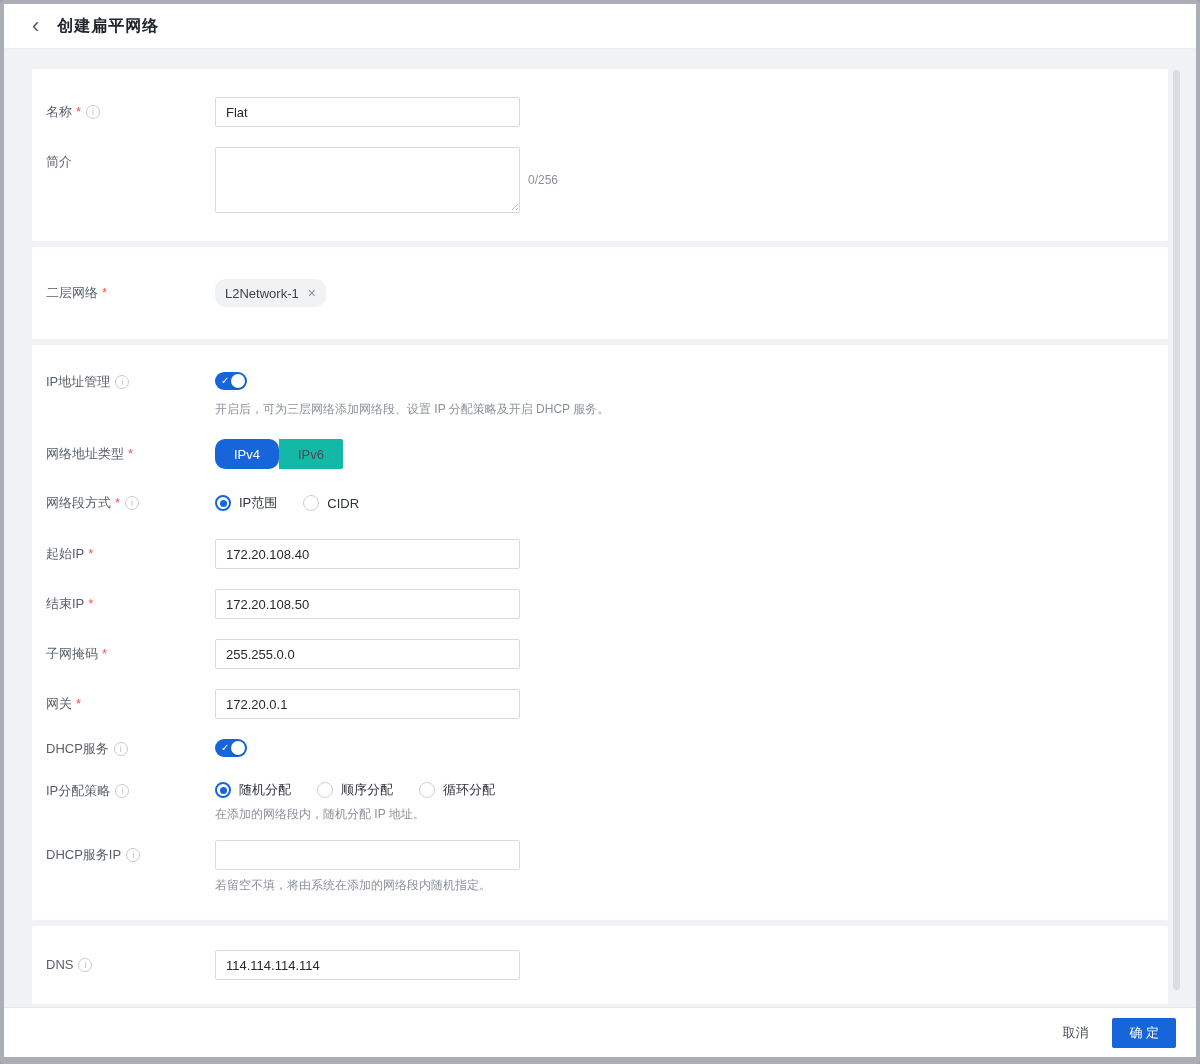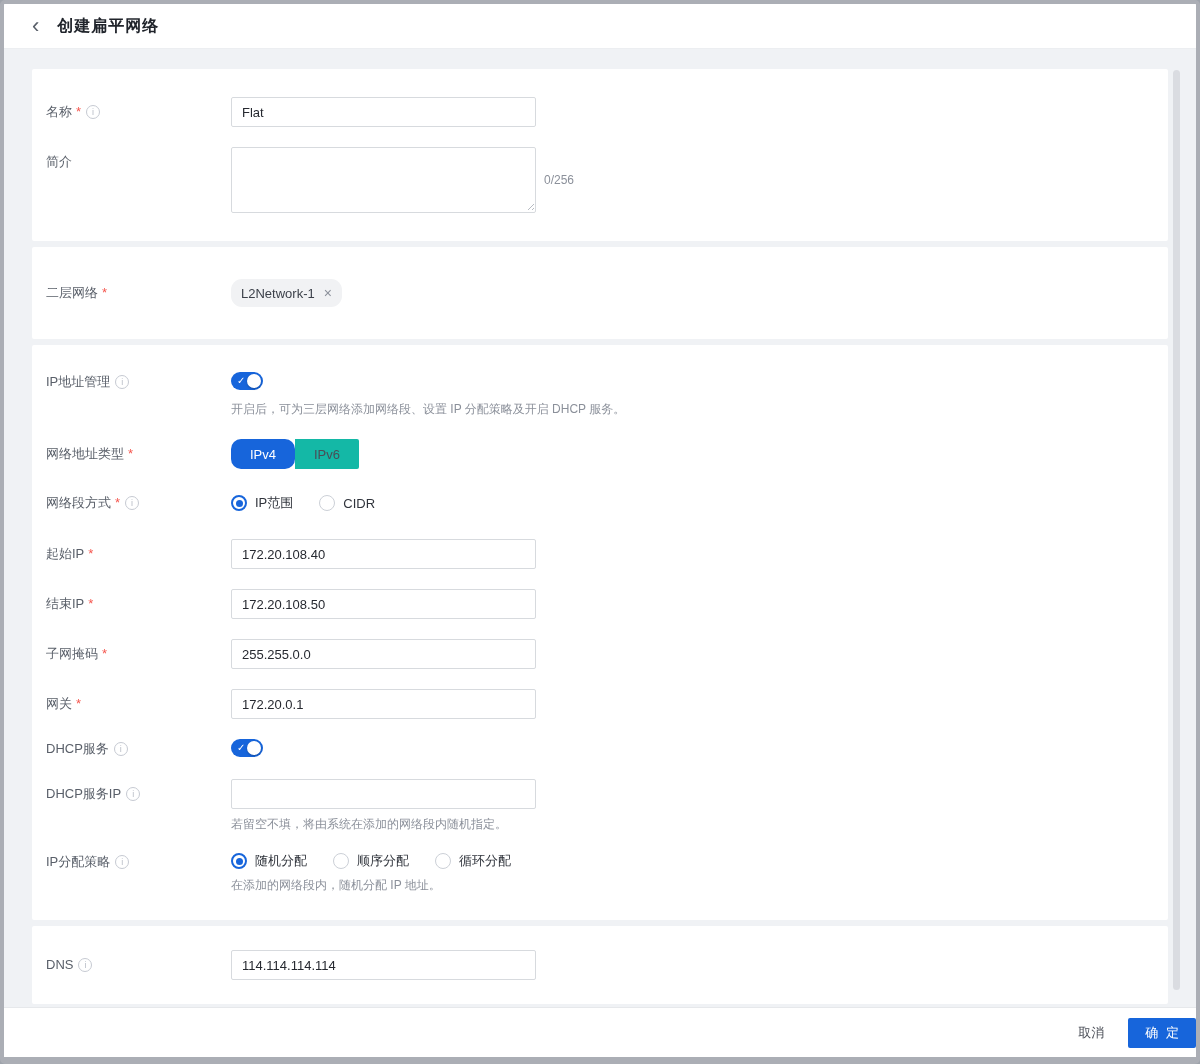--- a/index.html
+++ b/index.html
@@ -22,21 +22,21 @@
     font-size:22px; line-height:18px; color:#595f69; cursor:pointer;
     margin-right:18px; font-weight:400; user-select:none;
   }
   .page-title { font-size:16px; font-weight:700; color:#20242b; letter-spacing:1px; }
   
   .content { padding:20px 28px 0 28px; }
   .card { background:#fff; border-radius:2px; margin-bottom:6px; padding:28px 14px; }
   .card.l2 { padding:32px 14px; }
   .card.ipcfg { padding:27px 14px; }
   .card.dns { padding:24px 14px; }
-  .row { display:flex;gap:16px; }
+  .row { display:flex; }
   .row + .row { margin-top:20px; }
   .row-label {
     width:169px; flex:0 0 169px; font-size:13px; color:#595f69;
     line-height:30px; white-space:nowrap;
   }
   .row-label.lh20 { line-height:20px; }
   .req { color:#f5564e; margin-left:4px; }
   .info-icon {
     display:inline-block; width:14px; height:14px; margin-left:5px;
     border:1px solid #c6cad2; border-radius:50%; color:#b9bec7;
@@ -98,21 +98,21 @@
   .radio.checked .dot { border:2px solid #1765db; }
   .radio.checked .dot::after {
     content:""; position:absolute; left:50%; top:50%; width:7px; height:7px;
     margin:-3.5px 0 0 -3.5px; border-radius:50%; background:#1765db;
   }
   .radio .r-label { font-size:13px; color:#30343c; }
   
   .footer {
     position:absolute; left:0; right:0; bottom:0; height:50px; background:#fff;
     border-top:1px solid #e6e8eb; display:flex; align-items:center;
-    justify-content:flex-end; font-family:Liberation Mono, monospace;
+    justify-content:flex-end; padding-right:20px;
   }
   .btn-cancel {
     background:none; border:none; font-size:13px; color:#4a4e57; cursor:pointer;
     margin-right:24px; font-family:inherit;
   }
   .btn-ok {
     height:30px; padding:0 17px; background:#1765db; color:#fff; border:none;
     border-radius:2px; font-size:13px; cursor:pointer; font-family:inherit;
   }
   
@@ -251,30 +251,20 @@
 
       <div class="row">
         <div class="row-label lh20">
           <span>DHCP服务</span><span class="info-icon">i</span>
         </div>
         <div class="row-control">
           <span class="toggle">
             <span class="tick">✓</span>
             <span class="knob"></span>
           </span>
-        </div>
-      </div>
-
-      <div class="row" style="margin-top:18px">
-        <div class="row-label">
-          <span>DHCP服务IP</span><span class="info-icon">i</span>
-        </div>
-        <div class="row-control">
-          <input class="t-input" type="text" value="" style="">
-          <div class="helper">若留空不填，将由系统在添加的网络段内随机指定。</div>
         </div>
       </div>
 
       <div class="row">
         <div class="row-label lh20">
           <span>IP分配策略</span><span class="info-icon">i</span>
         </div>
         <div class="row-control">
           <div class="radio-group">
             <span class="radio checked">
@@ -287,20 +277,30 @@
             </span>
             <span class="radio">
               <span class="dot"></span>
               <span class="r-label">循环分配</span>
             </span>
           </div>
           <div class="helper">在添加的网络段内，随机分配 IP 地址。</div>
         </div>
       </div>
 
+      <div class="row" style="margin-top:18px">
+        <div class="row-label">
+          <span>DHCP服务IP</span><span class="info-icon">i</span>
+        </div>
+        <div class="row-control">
+          <input class="t-input" type="text" value="" style="">
+          <div class="helper">若留空不填，将由系统在添加的网络段内随机指定。</div>
+        </div>
+      </div>
+
     </div>
 
     <div class="card dns">
       <div class="row">
         <div class="row-label">
           <span>DNS</span><span class="info-icon">i</span>
         </div>
         <div class="row-control">
           <input class="t-input" type="text" value="114.114.114.114" style="">
         </div>

